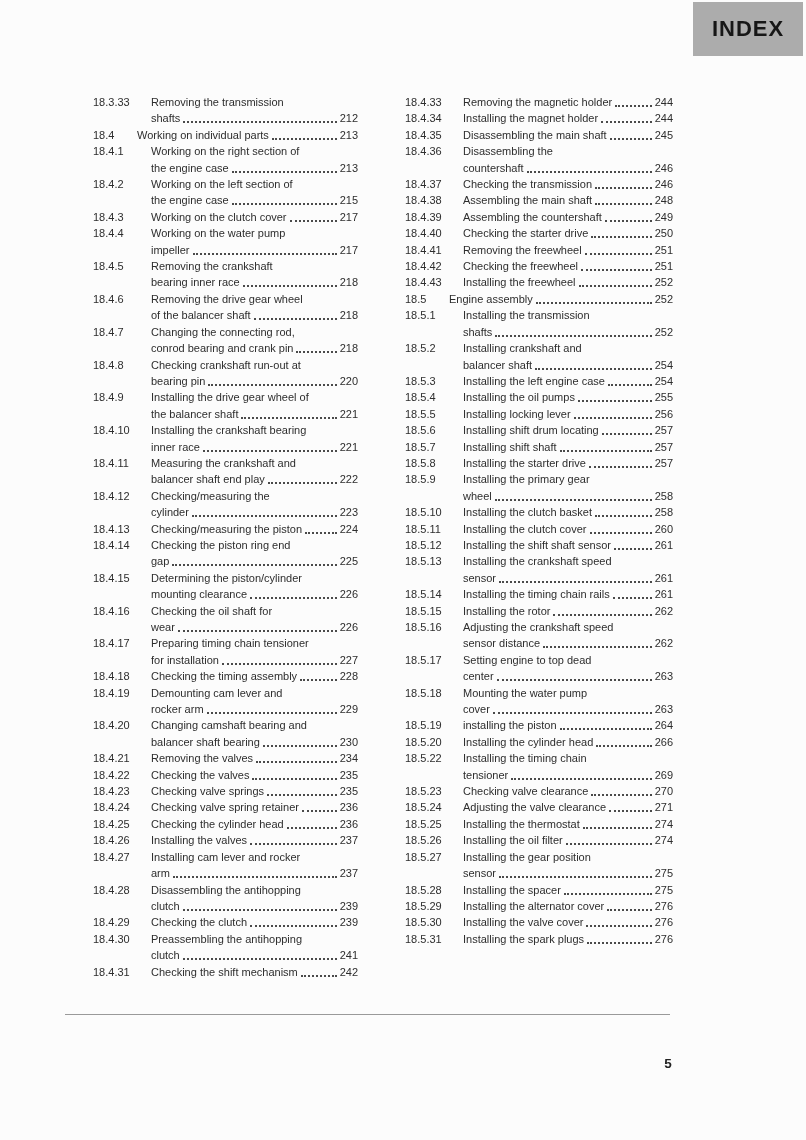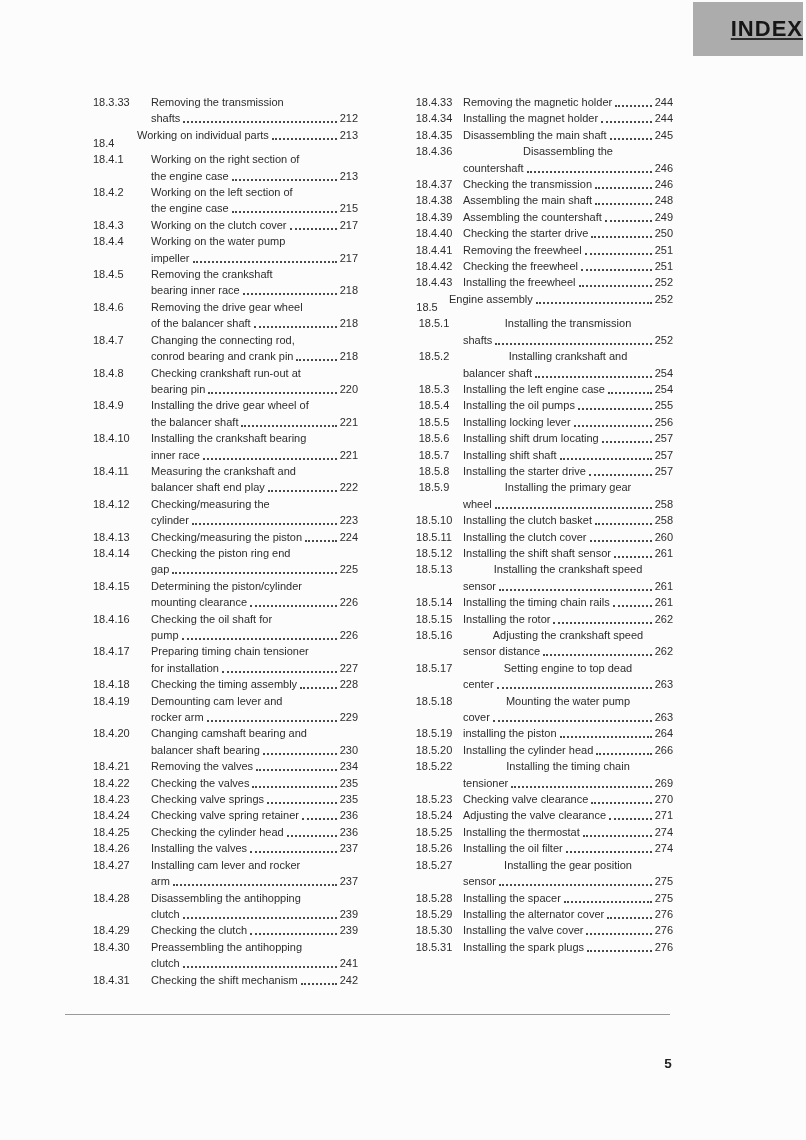--- a/index.html
+++ b/index.html
@@ -13,36 +13,36 @@
     width: 806px; height: 1140px;
     background: #fcfcfc;
     color: #2d2d2d;
     overflow: hidden;
   }
   .index-tab {
     position: absolute;
     top: 2px; left: 693px;
     width: 110px; height: 54px;
     background: #acacac;
-    display: flex; align-items: center; justify-content: flex-end; text-decoration: underline;
+    display: flex; align-items: center; justify-content: center;
   }
   .index-tab-label {
     font-size: 22px; font-weight: bold; color: #161616; letter-spacing: 1px;
   }
   .toc {
     position: absolute;
     top: 94px; left: 93px;
     display: flex;
   }
   .col { font-size: 11px; line-height: 16.4px; }
   .col-left  { width: 265px; margin-right: 47px; }
-  .col-right { width: 268px; text-align: center; }
+  .col-right { width: 268px; }
   .entry { display: flex; align-items: flex-start; }
   .num { width: 58px; flex: 0 0 auto; white-space: nowrap; }
-  .entry.lv1 .num { width: 44px; margin-top: 8px; }
+  .entry.lv1 .num { width: 44px; }
   .body { flex: 1 1 auto; min-width: 0; }
   .cont { display: block; white-space: nowrap; }
   .last-line { display: flex; align-items: baseline; }
   .frag { white-space: nowrap; }
   .dots {
     flex: 1 1 auto;
     min-width: 10px;
     border-bottom: 2px dotted #4a4a4a;
     margin: 0 3px 3px 3px;
     align-self: stretch;
@@ -274,21 +274,21 @@
         <span class="pg">226</span>
       </span>
     </span>
   </div>
 
   <div class="entry">
     <span class="num">18.4.16</span>
     <span class="body">
       <span class="cont">Checking the oil shaft for</span>
             <span class="last-line">
-        <span class="frag">pump</span>
+        <span class="frag">wear</span>
         <span class="dots"></span>
         <span class="pg">226</span>
       </span>
     </span>
   </div>
 
   <div class="entry">
     <span class="num">18.4.17</span>
     <span class="body">
       <span class="cont">Preparing timing chain tensioner</span>

